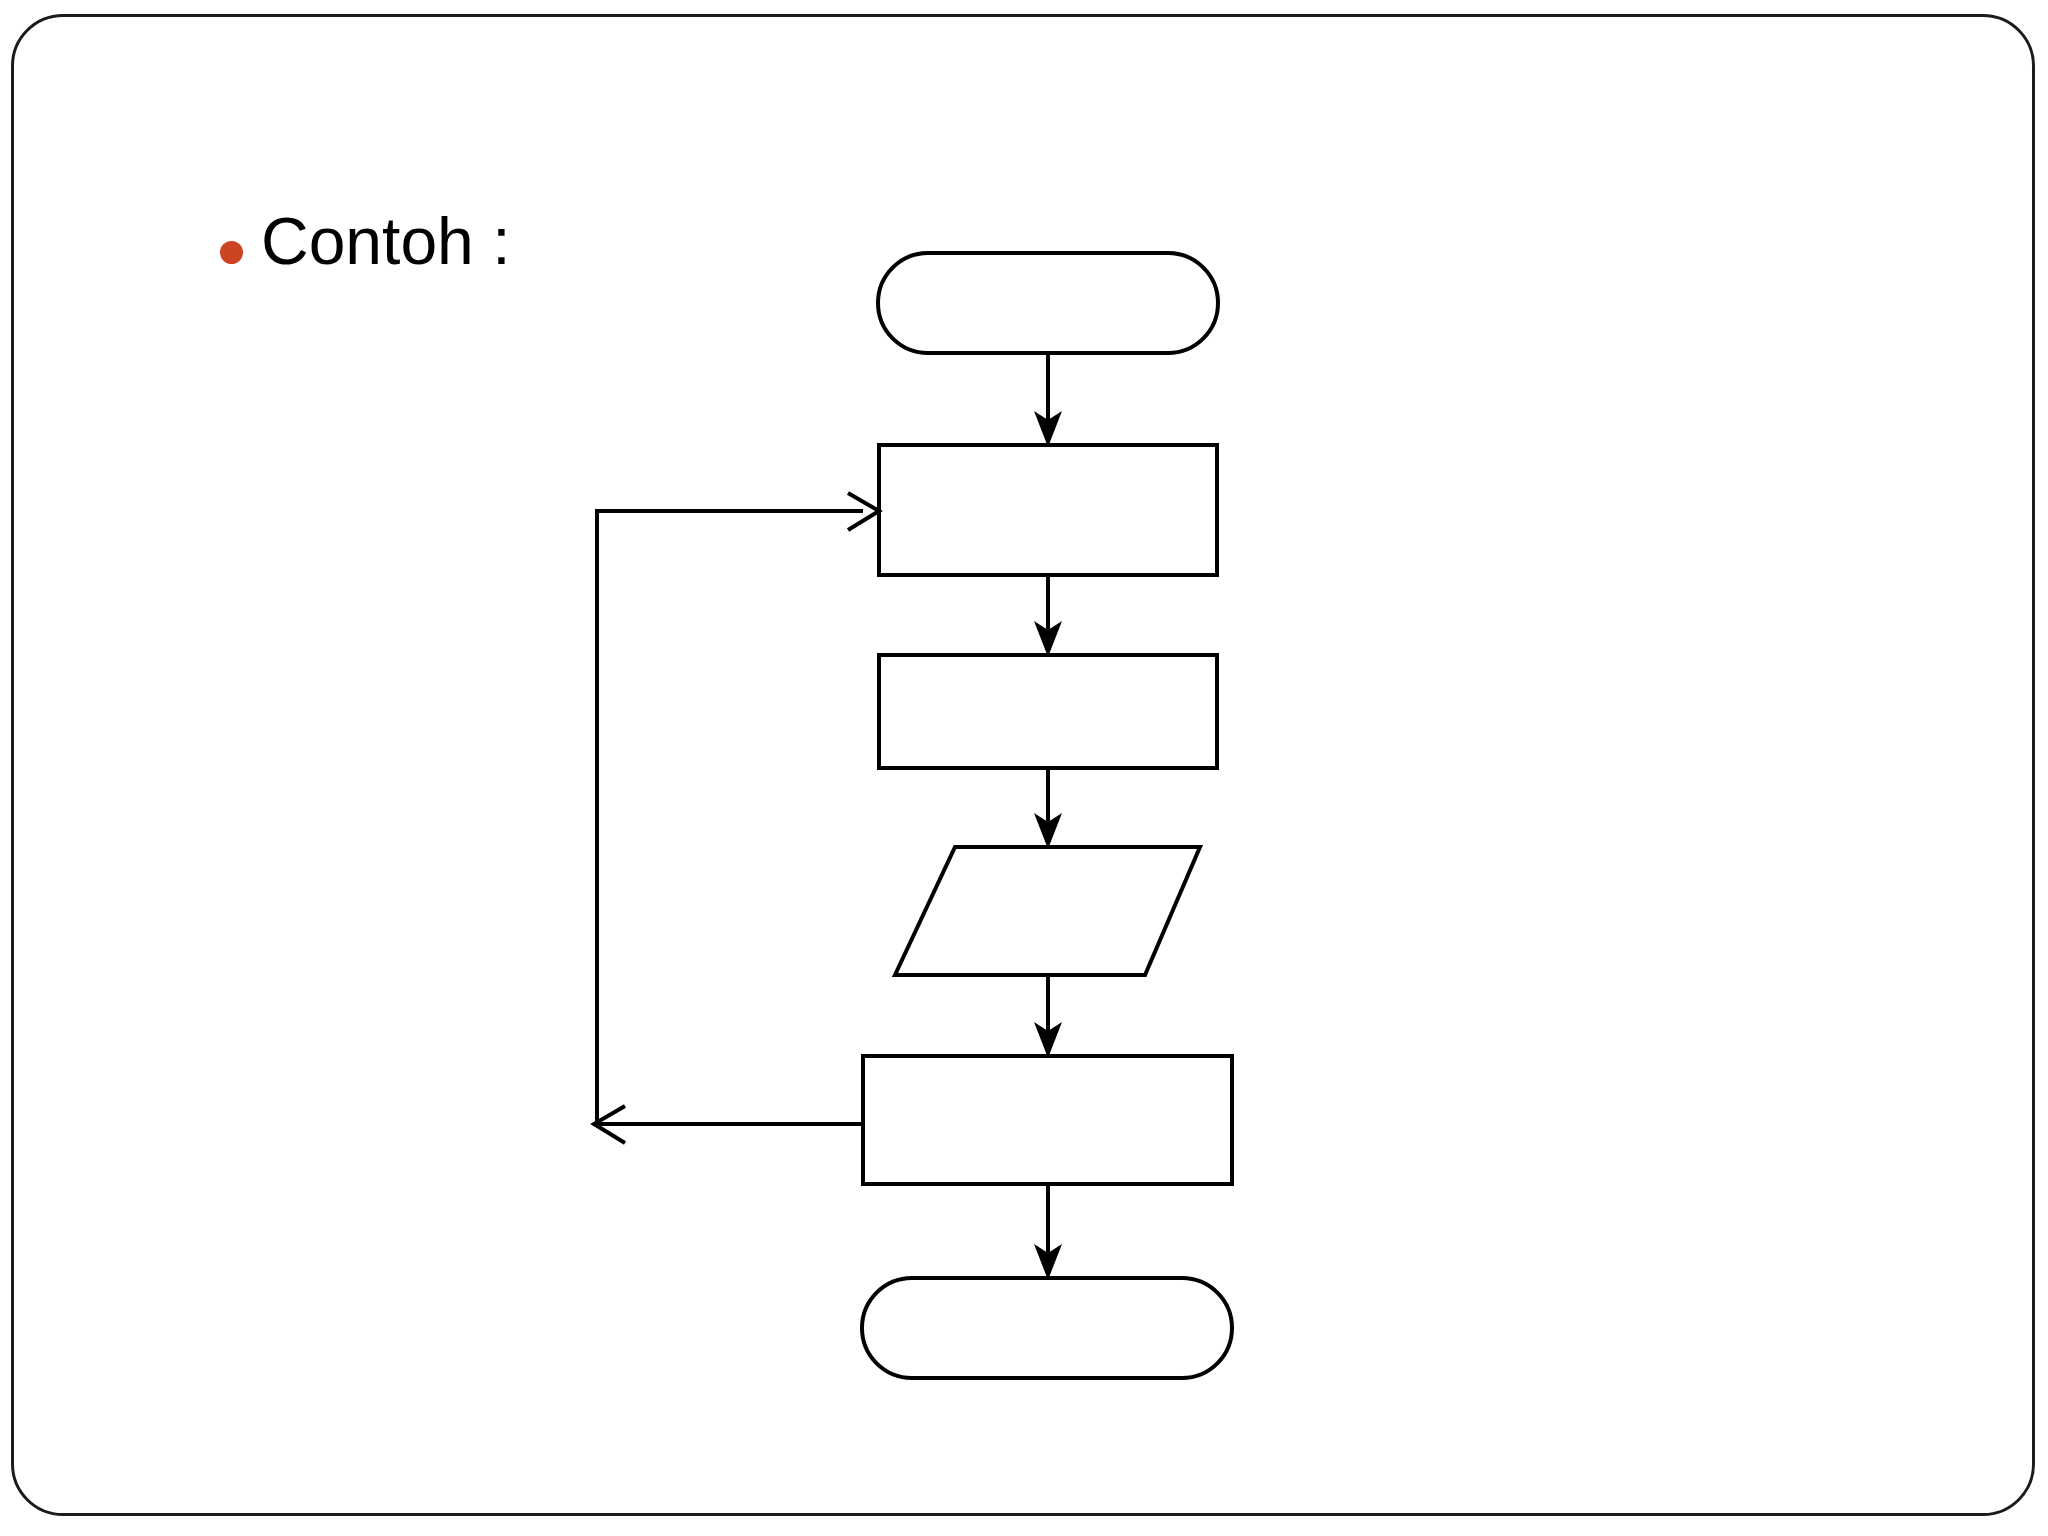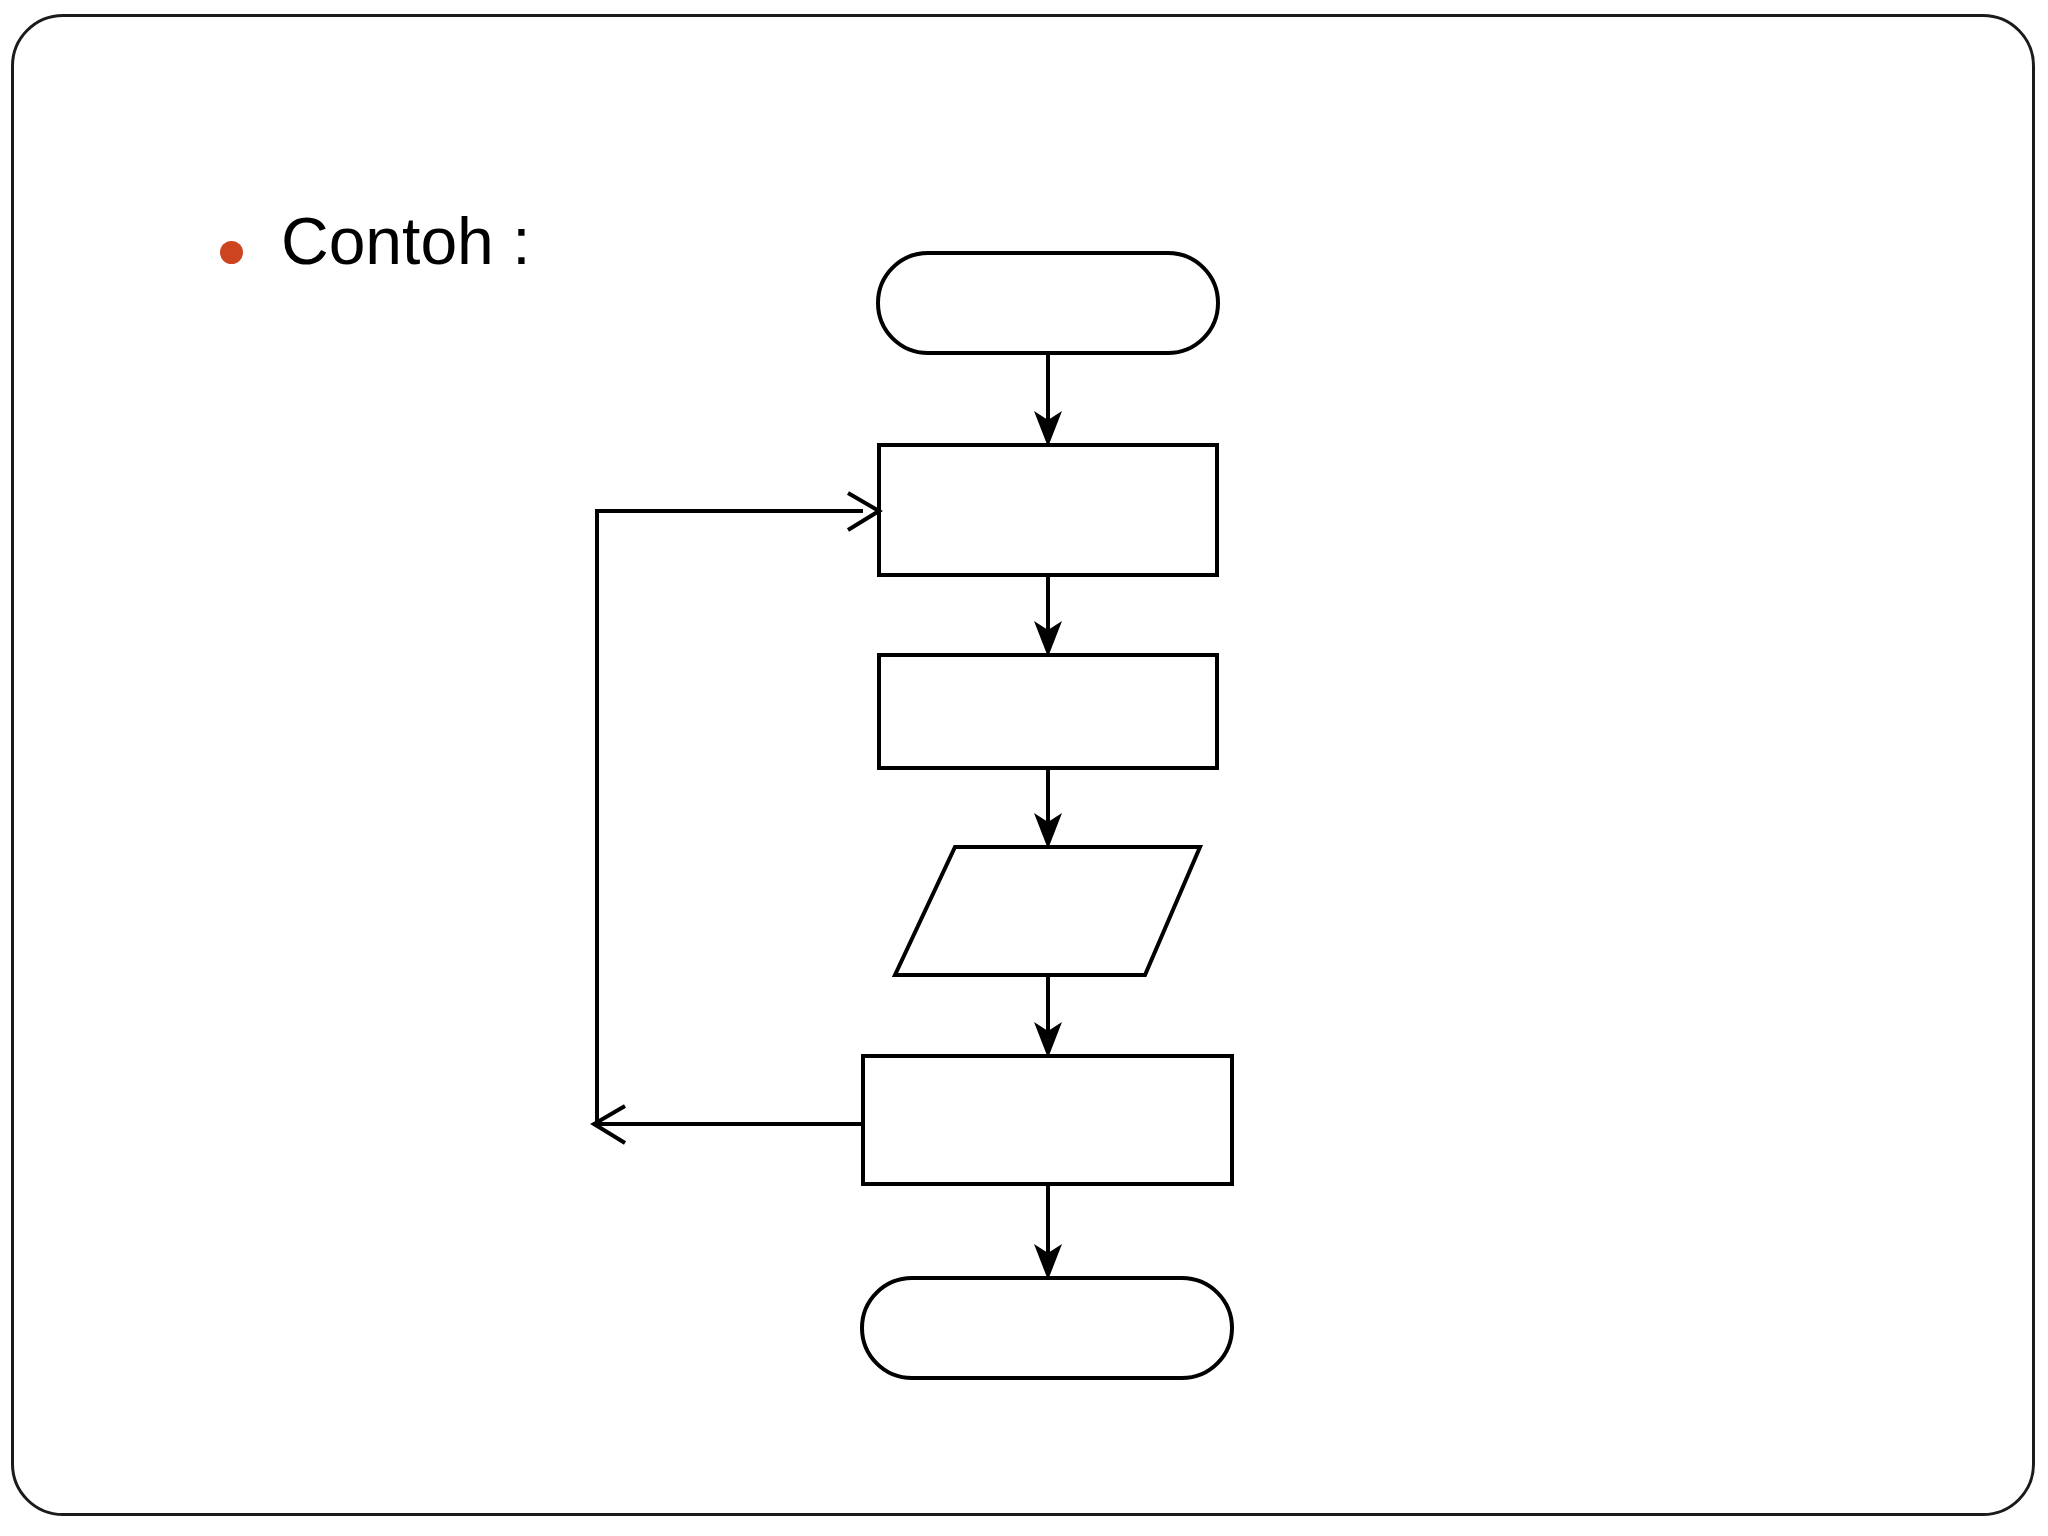--- a/index.html
+++ b/index.html
@@ -34,21 +34,21 @@
     background: transparent;
   }
 
   
   #bullet-line {
     position: absolute;
     left: 220px;
     top: 208px;
     display: flex;
     align-items: center;
-    gap: 38px;
+    gap: 18px;
     white-space: nowrap;
   }
   #bullet-marker {
     width: 23px;
     height: 23px;
     border-radius: 50%;
     background: #cc4420;
     flex: 0 0 auto;
     position: relative;
     top: 11px;

